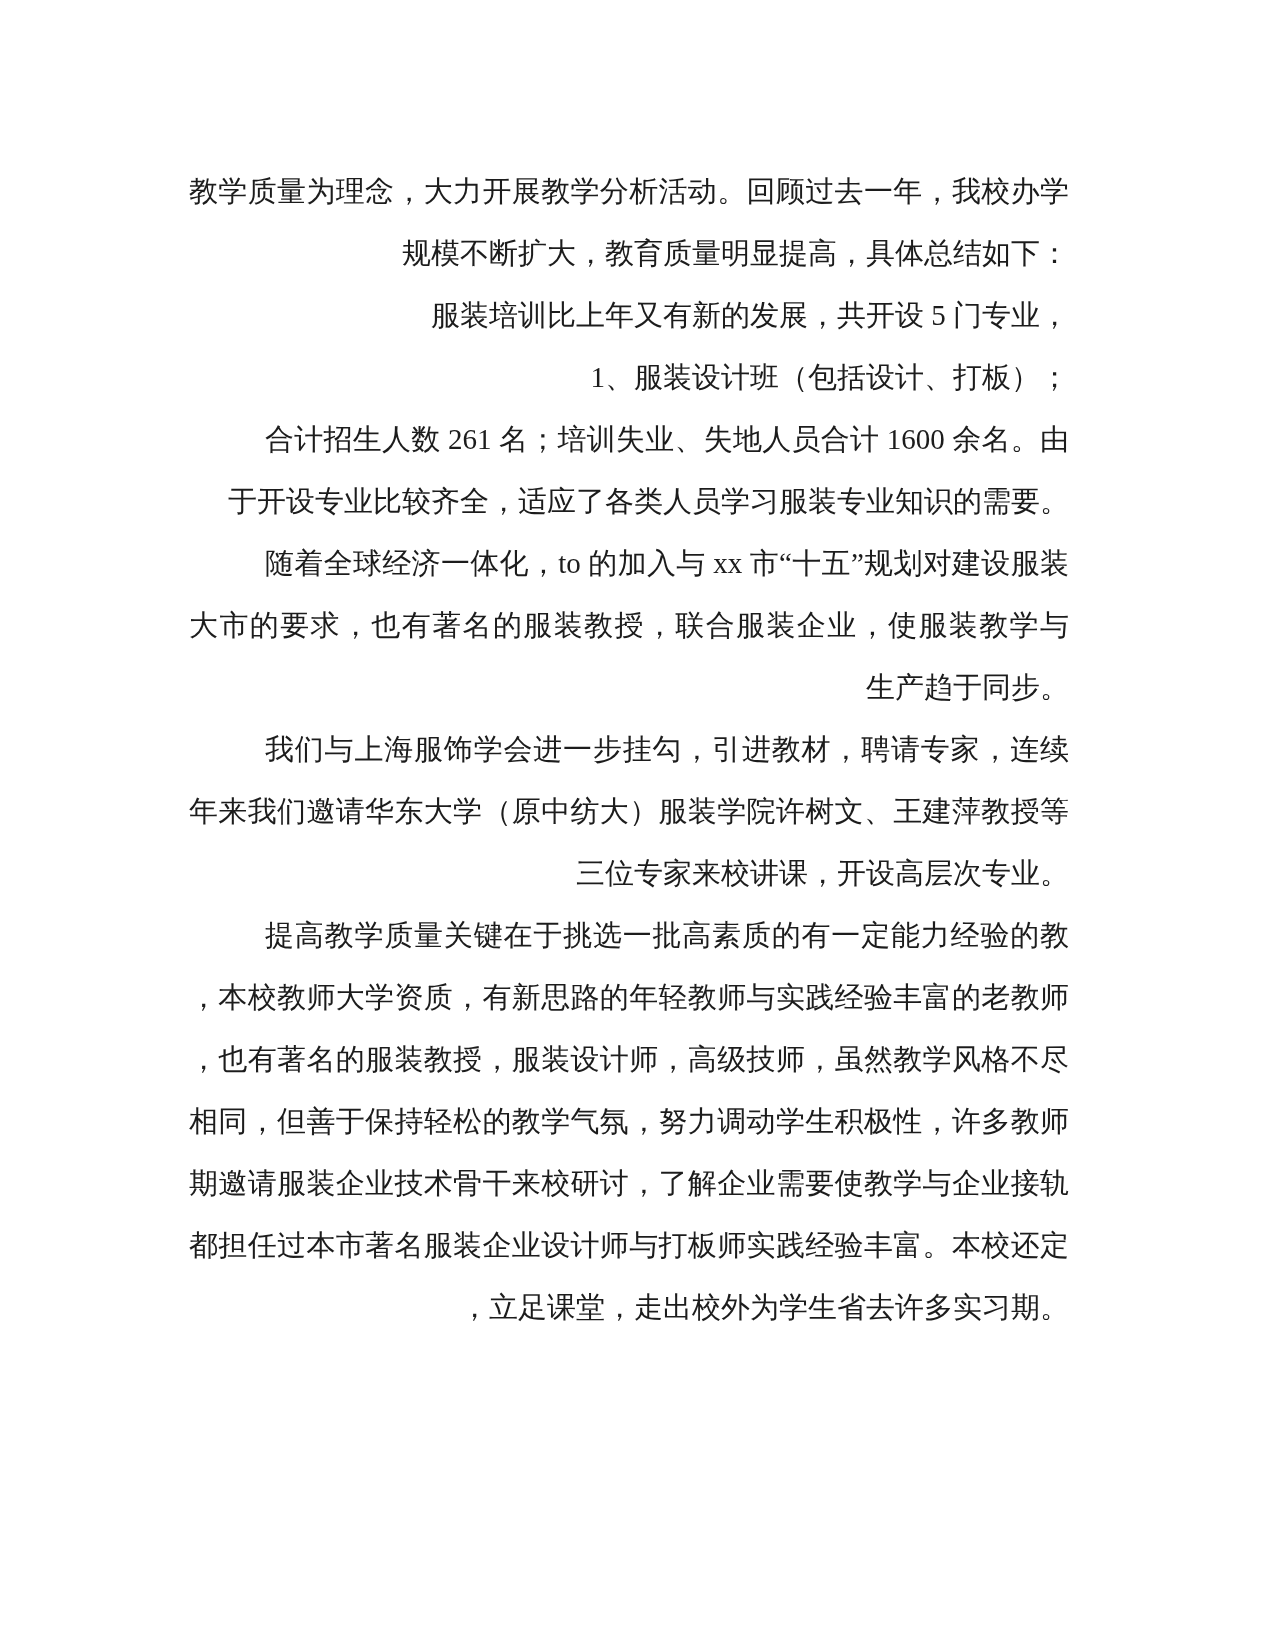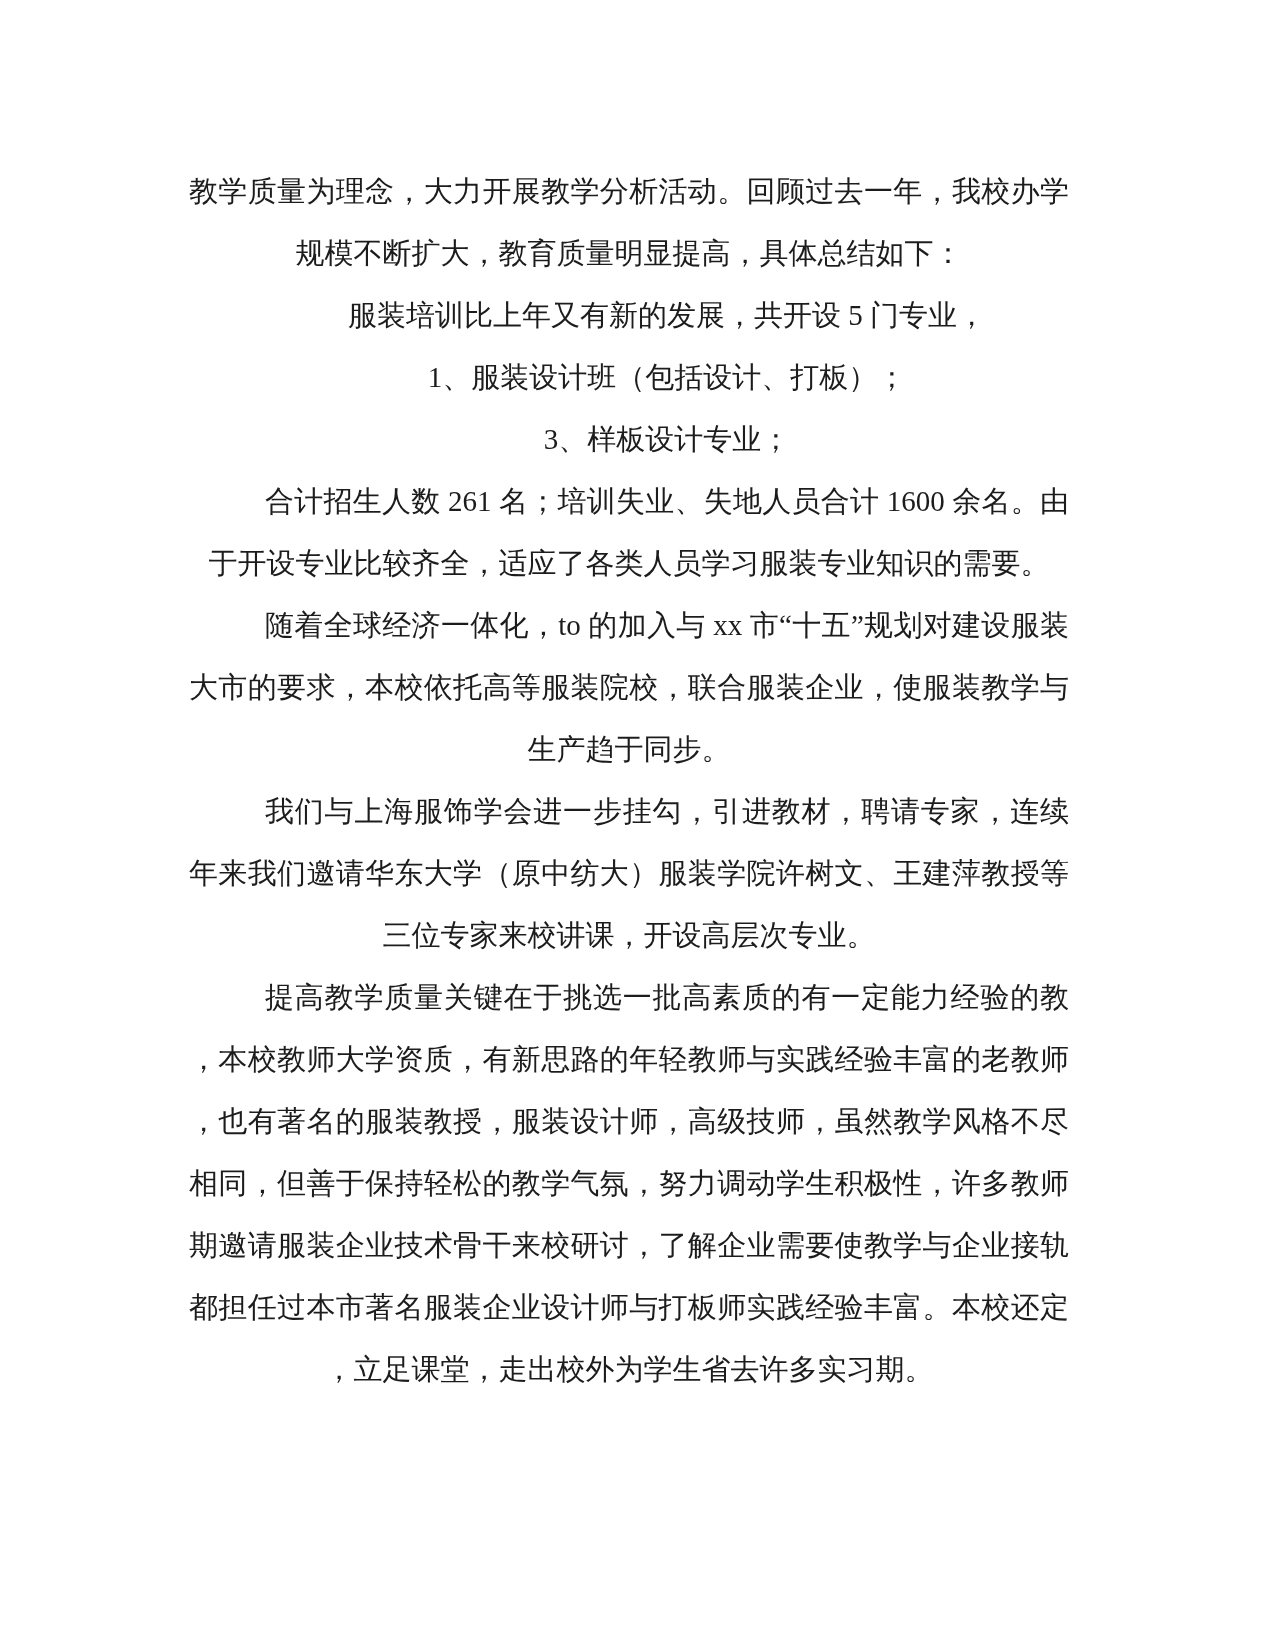--- a/index.html
+++ b/index.html
@@ -26,46 +26,45 @@
     width: 880px;
     font-size: 29px;
     line-height: 62px;
     color: var(--text-color);
     font-family: "Liberation Serif", "DejaVu Serif", serif;
   }
   .l {
     height: 62px;
     overflow: hidden;
     white-space: normal;
-    text-align: center;
+    text-align: right;
   }
   
   .j {
     text-align: justify;
     text-align-last: justify;
   }
   
   .i {
     text-indent: 76px;
   }
 </style>
 </head>
 <body>
 
 <div class="page">
   <div class="text-block">
     <div class="l j">教学质量为理念，大力开展教学分析活动。回顾过去一年，我校办学</div>
     <div class="l">规模不断扩大，教育质量明显提高，具体总结如下：</div>
     <div class="l i">服装培训比上年又有新的发展，共开设 5 门专业，</div>
     <div class="l i">1、服装设计班（包括设计、打板）；</div>
-    <div class="l i">3、样板设计专业；</div>
     <div class="l i j">合计招生人数 261 名；培训失业、失地人员合计 1600 余名。由</div>
     <div class="l">于开设专业比较齐全，适应了各类人员学习服装专业知识的需要。</div>
     <div class="l i j">随着全球经济一体化，to 的加入与 xx 市“十五”规划对建设服装</div>
-    <div class="l j">大市的要求，本校依托高等服装院校，联合服装企业，使服装教学与</div>
+    <div class="l j">大市的要求，也有著名的服装教授，联合服装企业，使服装教学与</div>
     <div class="l">生产趋于同步。</div>
     <div class="l i j">我们与上海服饰学会进一步挂勾，引进教材，聘请专家，连续三</div>
     <div class="l j">年来我们邀请华东大学（原中纺大）服装学院许树文、王建萍教授等</div>
     <div class="l">三位专家来校讲课，开设高层次专业。</div>
     <div class="l i j">提高教学质量关键在于挑选一批高素质的有一定能力经验的教师</div>
     <div class="l j">，本校教师大学资质，有新思路的年轻教师与实践经验丰富的老教师</div>
     <div class="l j">，也有著名的服装教授，服装设计师，高级技师，虽然教学风格不尽</div>
     <div class="l j">相同，但善于保持轻松的教学气氛，努力调动学生积极性，许多教师</div>
     <div class="l j">期邀请服装企业技术骨干来校研讨，了解企业需要使教学与企业接轨</div>
     <div class="l j">都担任过本市著名服装企业设计师与打板师实践经验丰富。本校还定</div>

